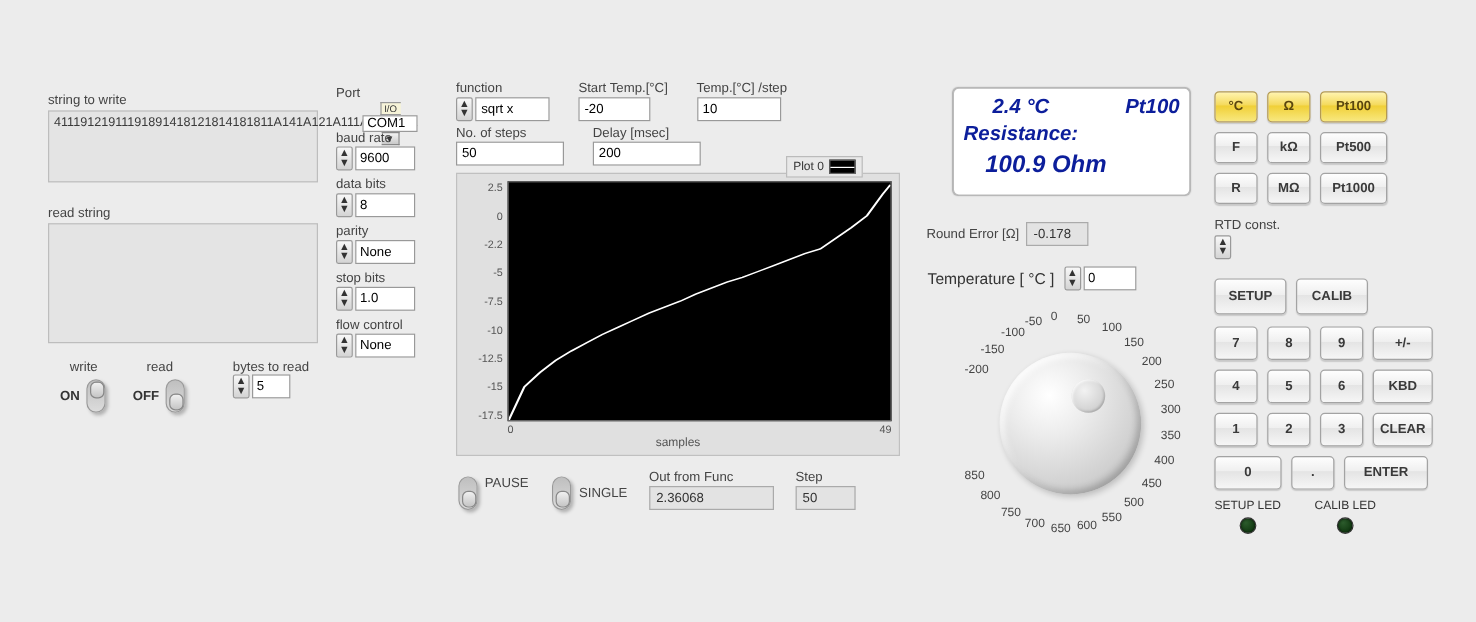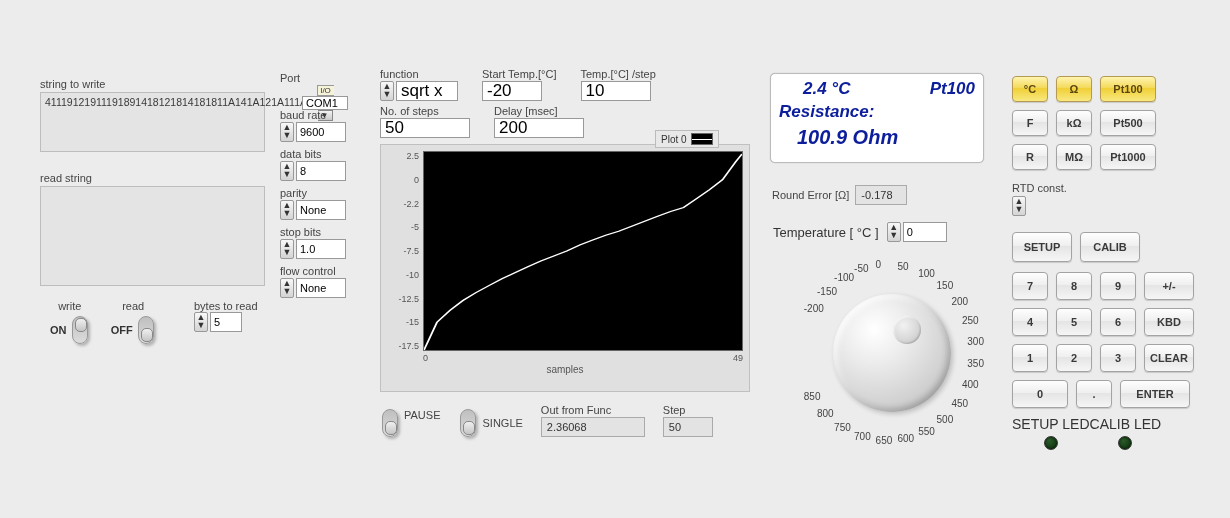--- a/index.html
+++ b/index.html
@@ -77,39 +77,39 @@
   #col-port .lbl{display:block;margin-bottom:1px;}
   .combo{display:flex;align-items:center;height:18px;flex-direction:column;}
   .combo .ico{width:17px;height:18px;border:1px solid #999;border-right:none;background:#f6f3d8;font-size:8px;display:flex;align-items:center;justify-content:center;}
   .combo input{height:18px;width:46px;border:1px solid #999;background:#fff;font-size:11px;padding:0 3px;}
   .combo .dd{width:15px;height:18px;border:1px solid #888;border-left:none;background:linear-gradient(#f3f3f3,#c9c9c9);display:flex;align-items:center;justify-content:center;font-size:8px;cursor:pointer;}
 
   
   #col-graph{ left:380px; top:68px; width:370px;}
   #col-graph .toprow{display:flex;gap:24px;margin-bottom:6px;}
   #col-graph .toprow .cell .lbl{display:block;margin-bottom:1px;}
-  .fld{height:20px;border:1px solid #999;background:#fff;font-size:17px;padding:0 4px;}
+  .fld{height:20px;border:1px solid #999;background:#fff;font-size:11px;padding:0 4px;}
   #fn-wrap{display:flex;align-items:center;gap:2px;}
   #plot-legend{position:absolute;left:655px;top:130px;display:flex;align-items:center;gap:4px;border:1px solid #bbb;background:#e8e8e8;padding:2px 5px;font-size:10px;}
   #plot-legend .sw{width:22px;height:12px;background:#000;border:1px solid #666;display:flex;align-items:center;}
   #plot-legend .sw::before{content:"";width:100%;height:1px;background:#fff;margin:auto;}
 
-  #graph-area{background:#e0e0e0;border:1px solid #c0c0c0;padding:6px 6px 16px 6px;margin-top:6px;}
+  #graph-area{background:#e0e0e0;border:1px solid #c0c0c0;padding:6px 6px 4px 6px;margin-top:6px;}
   #graph-inner{position:relative;background:#000;height:200px;margin-left:36px;border:1px solid #666;}
   #ylabels{position:absolute;left:0;top:0;height:200px;width:34px;display:flex;flex-direction:column;justify-content:space-between;text-align:right;font-size:9px;color:#555;padding:0 2px;}
   #xlabels{display:flex;justify-content:space-between;font-size:9px;color:#555;margin-left:36px;margin-top:2px;}
   #xaxis-lbl{text-align:center;font-size:10px;color:#555;margin-top:1px;}
   #graph-box{position:relative;}
 
   #bottom-ctrl{display:flex;align-items:flex-end;gap:18px;margin-top:12px;}
   #bottom-ctrl .scell .lbl{display:block;margin-bottom:1px;}
   .gray-fld{height:20px;border:1px solid #aaa;background:#e3e3e3;padding:0 5px;font-size:11px;display:inline-flex;align-items:center;}
 
   
-  #display{position:absolute;left:770px;top:73px;width:214px;height:90px;
+  #display{position:absolute;left:794px;top:73px;width:198px;height:90px;
     border:1px solid #bbb;border-radius:5px;background:#fff;
     font-family:"Trebuchet MS",Tahoma,sans-serif;font-style:italic;
     color:#0c1e9b;font-weight:bold;padding:4px 8px;line-height:1.35;
     box-shadow:0 0 1px #aaa;}
   #display .l1{font-size:17px;padding-left:24px;}
   #display .l1 .pt{float:right;font-style:italic;}
   #display .l2{font-size:17px;}
   #display .l3{font-size:20px;padding-left:18px;}
 
   #round-err{position:absolute;left:772px;top:185px;display:flex;align-items:center;gap:6px;font-size:11px;}
@@ -144,21 +144,21 @@
   .red{color:#c6201f;}
   .blue{color:#234aa3;font-weight:bold;}
 
   #rtd-lbl{margin:12px 0 2px 0;}
 
   #setup-calib{margin:16px 0 10px 0;}
 
   .keypad .krow{gap:8px;margin-bottom:8px;}
   .keypad .kbtn{height:28px;}
 
-  #leds{display:flex;margin-top:4px;font-size:14px;}
+  #leds{display:flex;gap:28px;margin-top:4px;font-size:10px;}
   .led-col{text-align:center;}
   .led{width:14px;height:14px;border-radius:50%;margin:4px auto 0 auto;
     background:radial-gradient(circle at 35% 30%,#2c5b2c,#123a12 70%);
     border:1px solid #333;box-shadow:inset 0 0 2px rgba(0,0,0,.7);}
 </style>
 </head>
 <body>
 
 <div id="col-serial" class="group">
   <div id="str-write-lbl" class="lbl">string to write</div>

